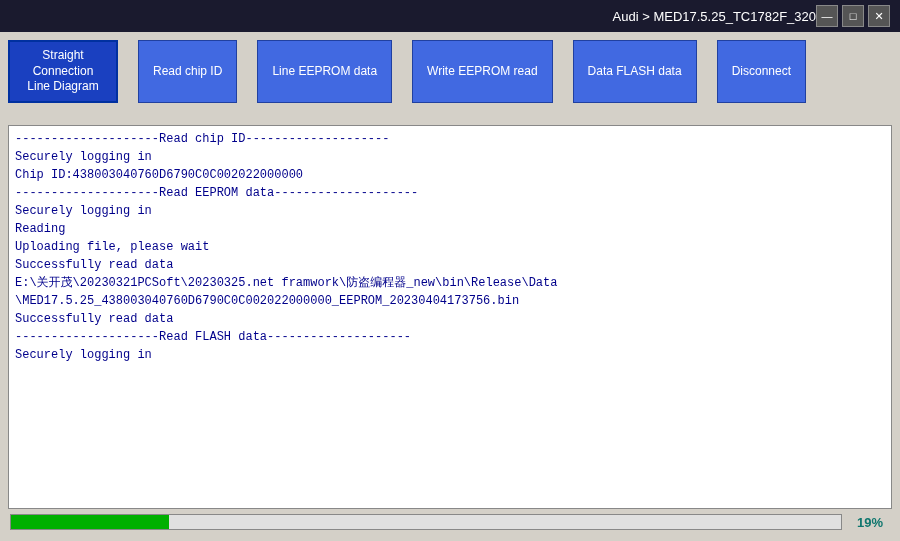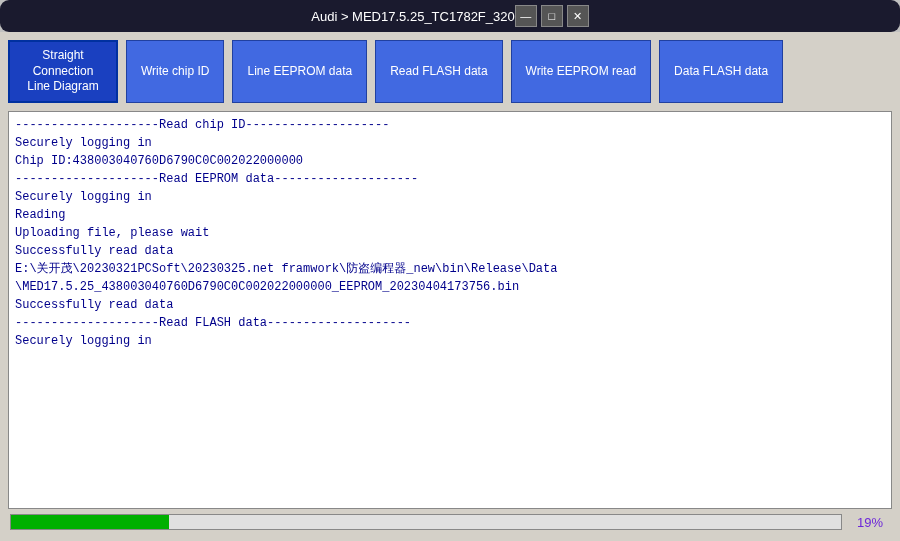--- a/index.html
+++ b/index.html
@@ -11,24 +11,23 @@
       overflow: hidden;
     }
 
     
     .title-bar {
       background: #1a1a2e;
       color: #fff;
       height: 32px;
       display: flex;
       align-items: center;
-      justify-content: center;
+      justify-content: flex-end;
       padding: 0 10px;
       font-size: 13px;
-      border-radius: 9px;
     }
     .title-bar-left {
       display: flex;
       align-items: center;
       gap: 6px;
     }
     .title-bar-controls {
       display: flex;
       gap: 4px;
     }
@@ -51,22 +50,22 @@
       padding: 8px;
       height: calc(541px - 32px);
       display: flex;
       flex-direction: column;
     }
 
     
     .toolbar {
       display: flex;
       flex-wrap: wrap;
-      gap: 8px;
-      margin-bottom: 8px;
+      gap: 20px;
+      margin-bottom: 22px;
     }
     .btn {
       background: #4169e1;
       color: #fff;
       border: 1px solid #2040a0;
       padding: 6px 14px;
       font-size: 12px;
       cursor: pointer;
       white-space: nowrap;
     }
@@ -115,23 +114,23 @@
       height: 16px;
       border: 1px solid #888;
       background: #e0e0e0;
       position: relative;
     }
     .progress-fill {
       height: 100%;
       background: #00b000;
     }
     .progress-label {
-      color: #6d28d9;
+      color: #0f766e;
       font-size: 13px;
-      font-weight: normal;
+      font-weight: bold;
       min-width: 40px;
       text-align: center;
     }
   </style>
 </head>
 <body>
 
 <div class="title-bar">
   <div class="title-bar-left">
     <span>Audi  &gt;  MED17.5.25_TC1782F_320</span>
@@ -144,33 +143,33 @@
 </div>
 
 <div class="main-content">
 
   <div class="toolbar">
     <button class="btn btn-active" style="white-space:normal; width:110px; text-align:center; line-height:1.3;">
       <span style="white-space:pre-line;">Straight Connection
 Line Diagram</span>
     </button>
     <button class="btn">
-      <span>Write chip ID</span>
+      <span>Read chip ID</span>
     </button>
     <button class="btn">
       <span>Line EEPROM data</span>
-    </button>
-    <button class="btn">
-      <span>Read FLASH data</span>
     </button>
     <button class="btn">
       <span>Write EEPROM read</span>
     </button>
     <button class="btn">
       <span>Data FLASH data</span>
+    </button>
+    <button class="btn">
+      <span>Disconnect</span>
     </button>
   </div>
 
   <div class="log-area-container">
     <div class="log-area">--------------------Read chip ID--------------------
 Securely logging in
 Chip ID:438003040760D6790C0C002022000000
 --------------------Read EEPROM data--------------------
 Securely logging in
 Reading

